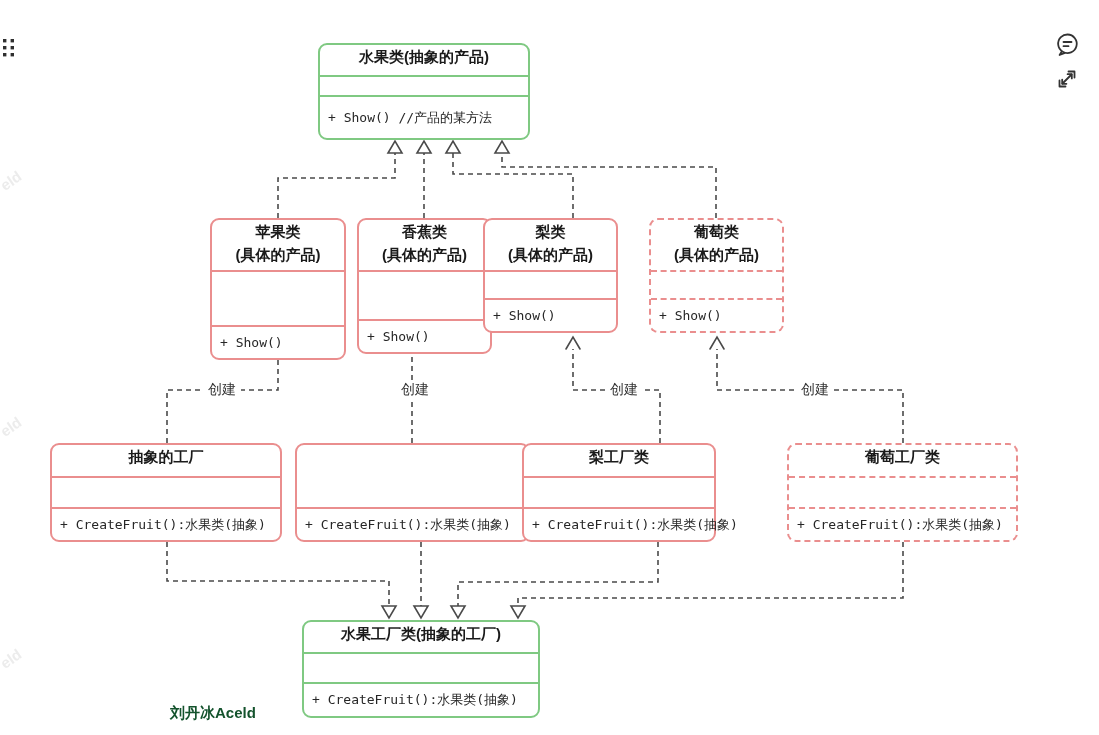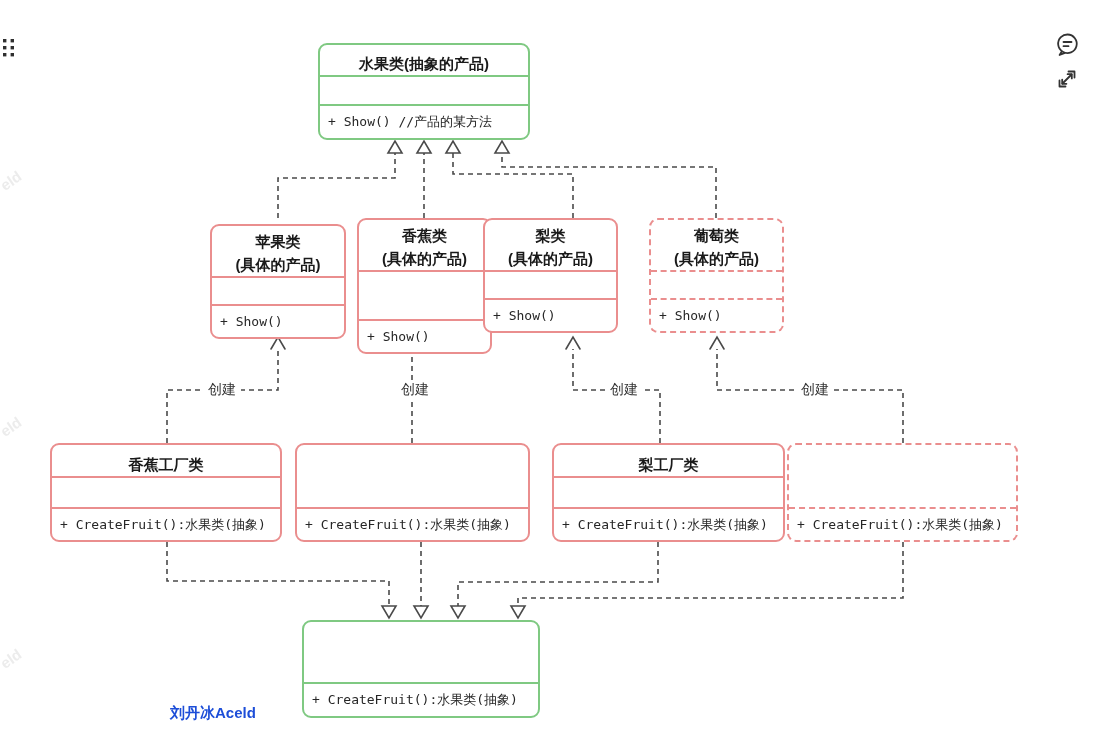--- a/index.html
+++ b/index.html
@@ -6,36 +6,36 @@
   #canvas{position:relative;width:1099px;height:735px;background:#fff;overflow:hidden;
           font-family:"Liberation Sans","DejaVu Sans",sans-serif;}
   svg.wires{position:absolute;left:0;top:0;pointer-events:none;}
 
   
   .uml-box{position:absolute;box-sizing:border-box;background:#fff;border:2px solid var(--bc);
            border-radius:9px;display:flex;flex-direction:column;z-index:2;}
   .uml-box.green{--bc:#7fc982;}
   .uml-box.red{--bc:#ea8e8e;}
   .uml-box.dashed{border-style:dashed;}
-  .uml-title{display:flex;flex-direction:column;align-items:center;justify-content:flex-end;
+  .uml-title{display:flex;flex-direction:column;align-items:center;justify-content:flex-start;
              font-weight:bold;font-size:15px;color:#1a1a1a;line-height:23px;
              border-bottom:2px solid var(--bc);}
   .dashed .uml-title,.dashed .uml-mid{border-bottom-style:dashed;}
   .uml-mid{flex:1;border-bottom:2px solid var(--bc);}
   .uml-method{display:flex;align-items:center;padding-left:8px;
               font-family:"DejaVu Sans Mono","Liberation Mono",monospace;
               font-size:13px;color:#262626;white-space:nowrap;}
 
   
   .edge-label{position:absolute;transform:translate(-50%,-50%);background:#fff;padding:0 5px;
               font-size:14px;color:#333;z-index:3;}
 
   
   .wm-bottom{position:absolute;left:170px;top:704px;font-size:15px;font-weight:bold;
-             color:#1d4ed8;z-index:1;}
+             color:#14532d;z-index:1;}
   .wm-frag{position:absolute;font-size:15px;font-weight:bold;color:#ececec;
            transform:rotate(-35deg);z-index:1;}
 
   
   .ctl{position:absolute;z-index:5;cursor:pointer;background:none;border:none;padding:0;}
   #drag-handle{left:2px;top:37px;}
   #btn-comment{left:1054px;top:31px;}
   #btn-expand{left:1055px;top:67px;}
 </style>
 </head>
@@ -85,24 +85,24 @@
   <span class="edge-label" style="left:222px;top:390px">创建</span>
   <span class="edge-label" style="left:415px;top:390px">创建</span>
   <span class="edge-label" style="left:624px;top:390px">创建</span>
   <span class="edge-label" style="left:815px;top:390px">创建</span>
 
   <div class="uml-box green" style="left:318px;top:43px;width:212px;height:97px">
     <div class="uml-title" style="height:30px">
       <span>水果类(抽象的产品)</span>
     </div>
     <div class="uml-mid"></div>
-    <div class="uml-method" style="height:32px">+ Show() //产品的某方法</div>
-  </div>
-
-  <div class="uml-box red" style="left:210px;top:224px;width:136px;height:115px">
+    <div class="uml-method" style="height:41px">+ Show() //产品的某方法</div>
+  </div>
+
+  <div class="uml-box red" style="left:210px;top:218px;width:136px;height:142px">
     <div class="uml-title" style="height:50px">
       <span>苹果类</span>
       <span>(具体的产品)</span>
     </div>
     <div class="uml-mid"></div>
     <div class="uml-method" style="height:31px">+ Show()</div>
   </div>
 
   <div class="uml-box red" style="left:357px;top:218px;width:135px;height:136px">
     <div class="uml-title" style="height:50px">
@@ -126,45 +126,51 @@
     <div class="uml-title" style="height:50px">
       <span>葡萄类</span>
       <span>(具体的产品)</span>
     </div>
     <div class="uml-mid"></div>
     <div class="uml-method" style="height:31px">+ Show()</div>
   </div>
 
   <div class="uml-box red" style="left:50px;top:443px;width:232px;height:99px">
     <div class="uml-title" style="height:31px">
-      <span>香蕉工厂类</span>
+      <span>抽象的工厂</span>
     </div>
     <div class="uml-mid"></div>
     <div class="uml-method" style="height:31px">+ CreateFruit():水果类(抽象)</div>
   </div>
 
   <div class="uml-box red" style="left:295px;top:443px;width:235px;height:99px">
     <div class="uml-mid"></div>
     <div class="uml-method" style="height:31px">+ CreateFruit():水果类(抽象)</div>
   </div>
 
-  <div class="uml-box red" style="left:552px;top:443px;width:233px;height:99px">
+  <div class="uml-box red" style="left:522px;top:443px;width:194px;height:99px">
     <div class="uml-title" style="height:31px">
       <span>梨工厂类</span>
     </div>
     <div class="uml-mid"></div>
     <div class="uml-method" style="height:31px">+ CreateFruit():水果类(抽象)</div>
   </div>
 
   <div class="uml-box red dashed" style="left:787px;top:443px;width:231px;height:99px">
+    <div class="uml-title" style="height:31px">
+      <span>葡萄工厂类</span>
+    </div>
     <div class="uml-mid"></div>
     <div class="uml-method" style="height:31px">+ CreateFruit():水果类(抽象)</div>
   </div>
 
   <div class="uml-box green" style="left:302px;top:620px;width:238px;height:98px">
+    <div class="uml-title" style="height:30px">
+      <span>水果工厂类(抽象的工厂)</span>
+    </div>
     <div class="uml-mid"></div>
     <div class="uml-method" style="height:32px">+ CreateFruit():水果类(抽象)</div>
   </div>
 
   <span class="wm-bottom">刘丹冰Aceld</span>
   <span class="wm-frag" style="left:0;top:172px">eld</span>
   <span class="wm-frag" style="left:0;top:418px">eld</span>
   <span class="wm-frag" style="left:0;top:650px">eld</span>
 
   <button class="ctl" id="drag-handle" title="">

